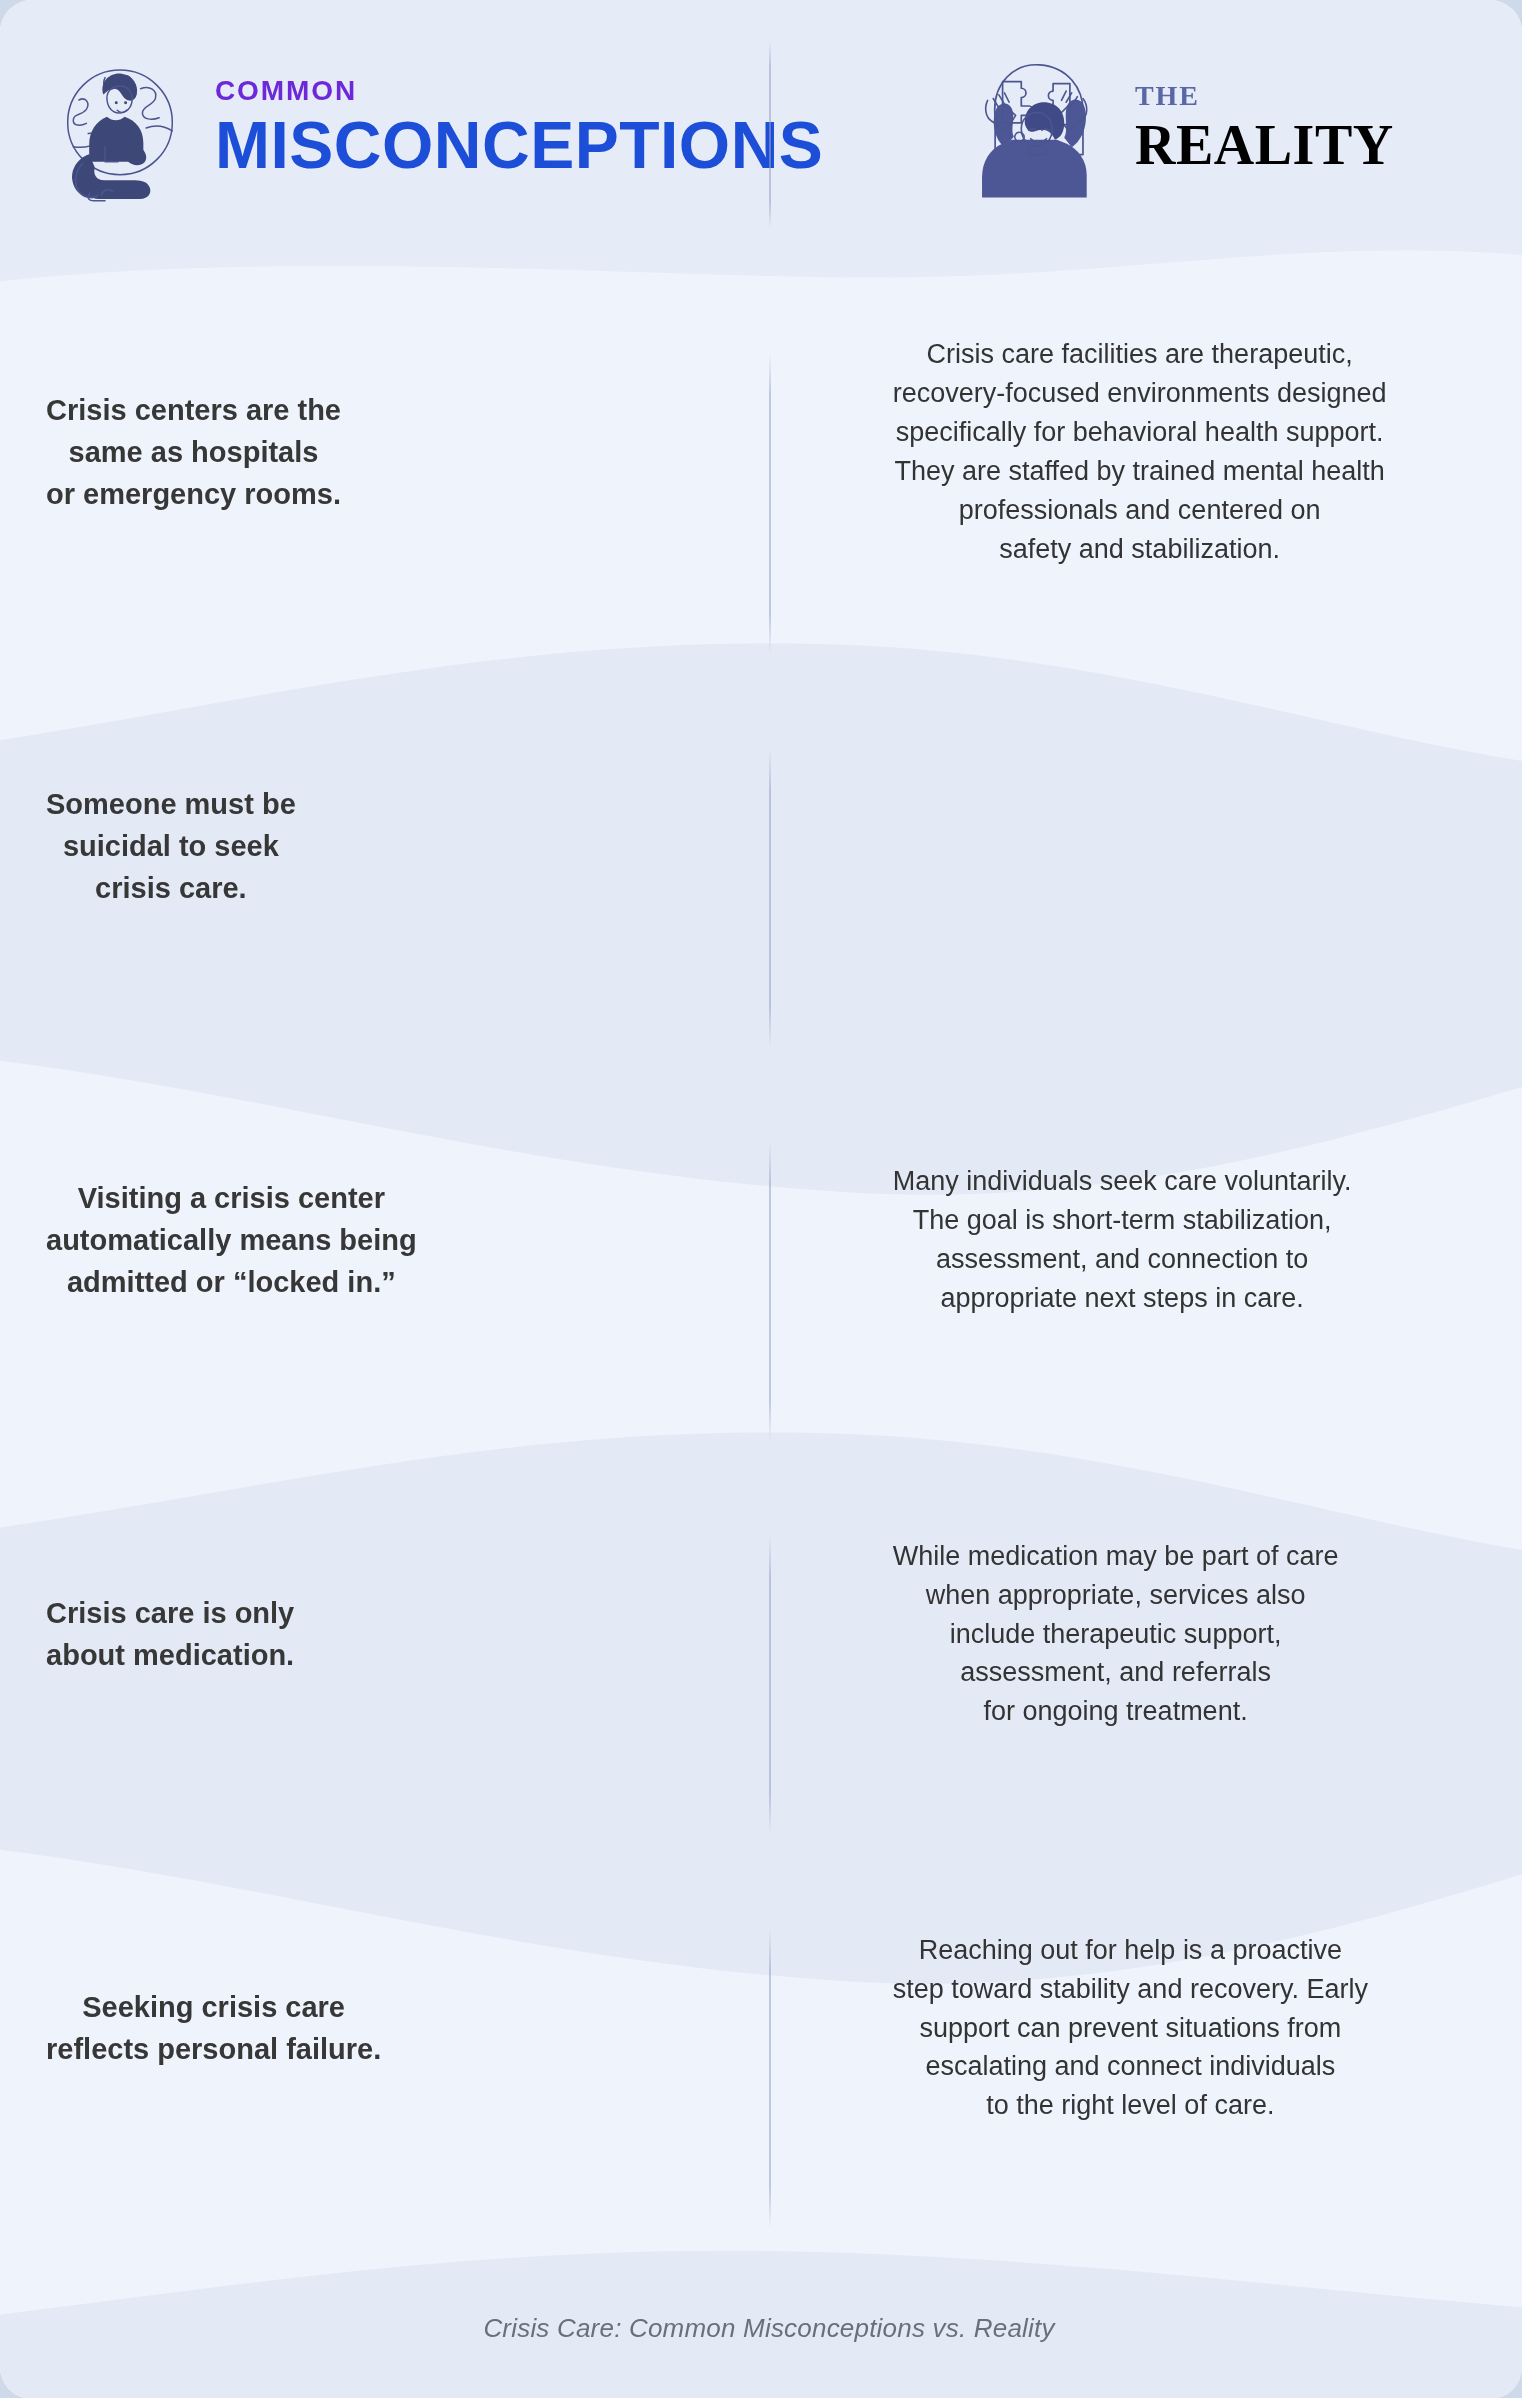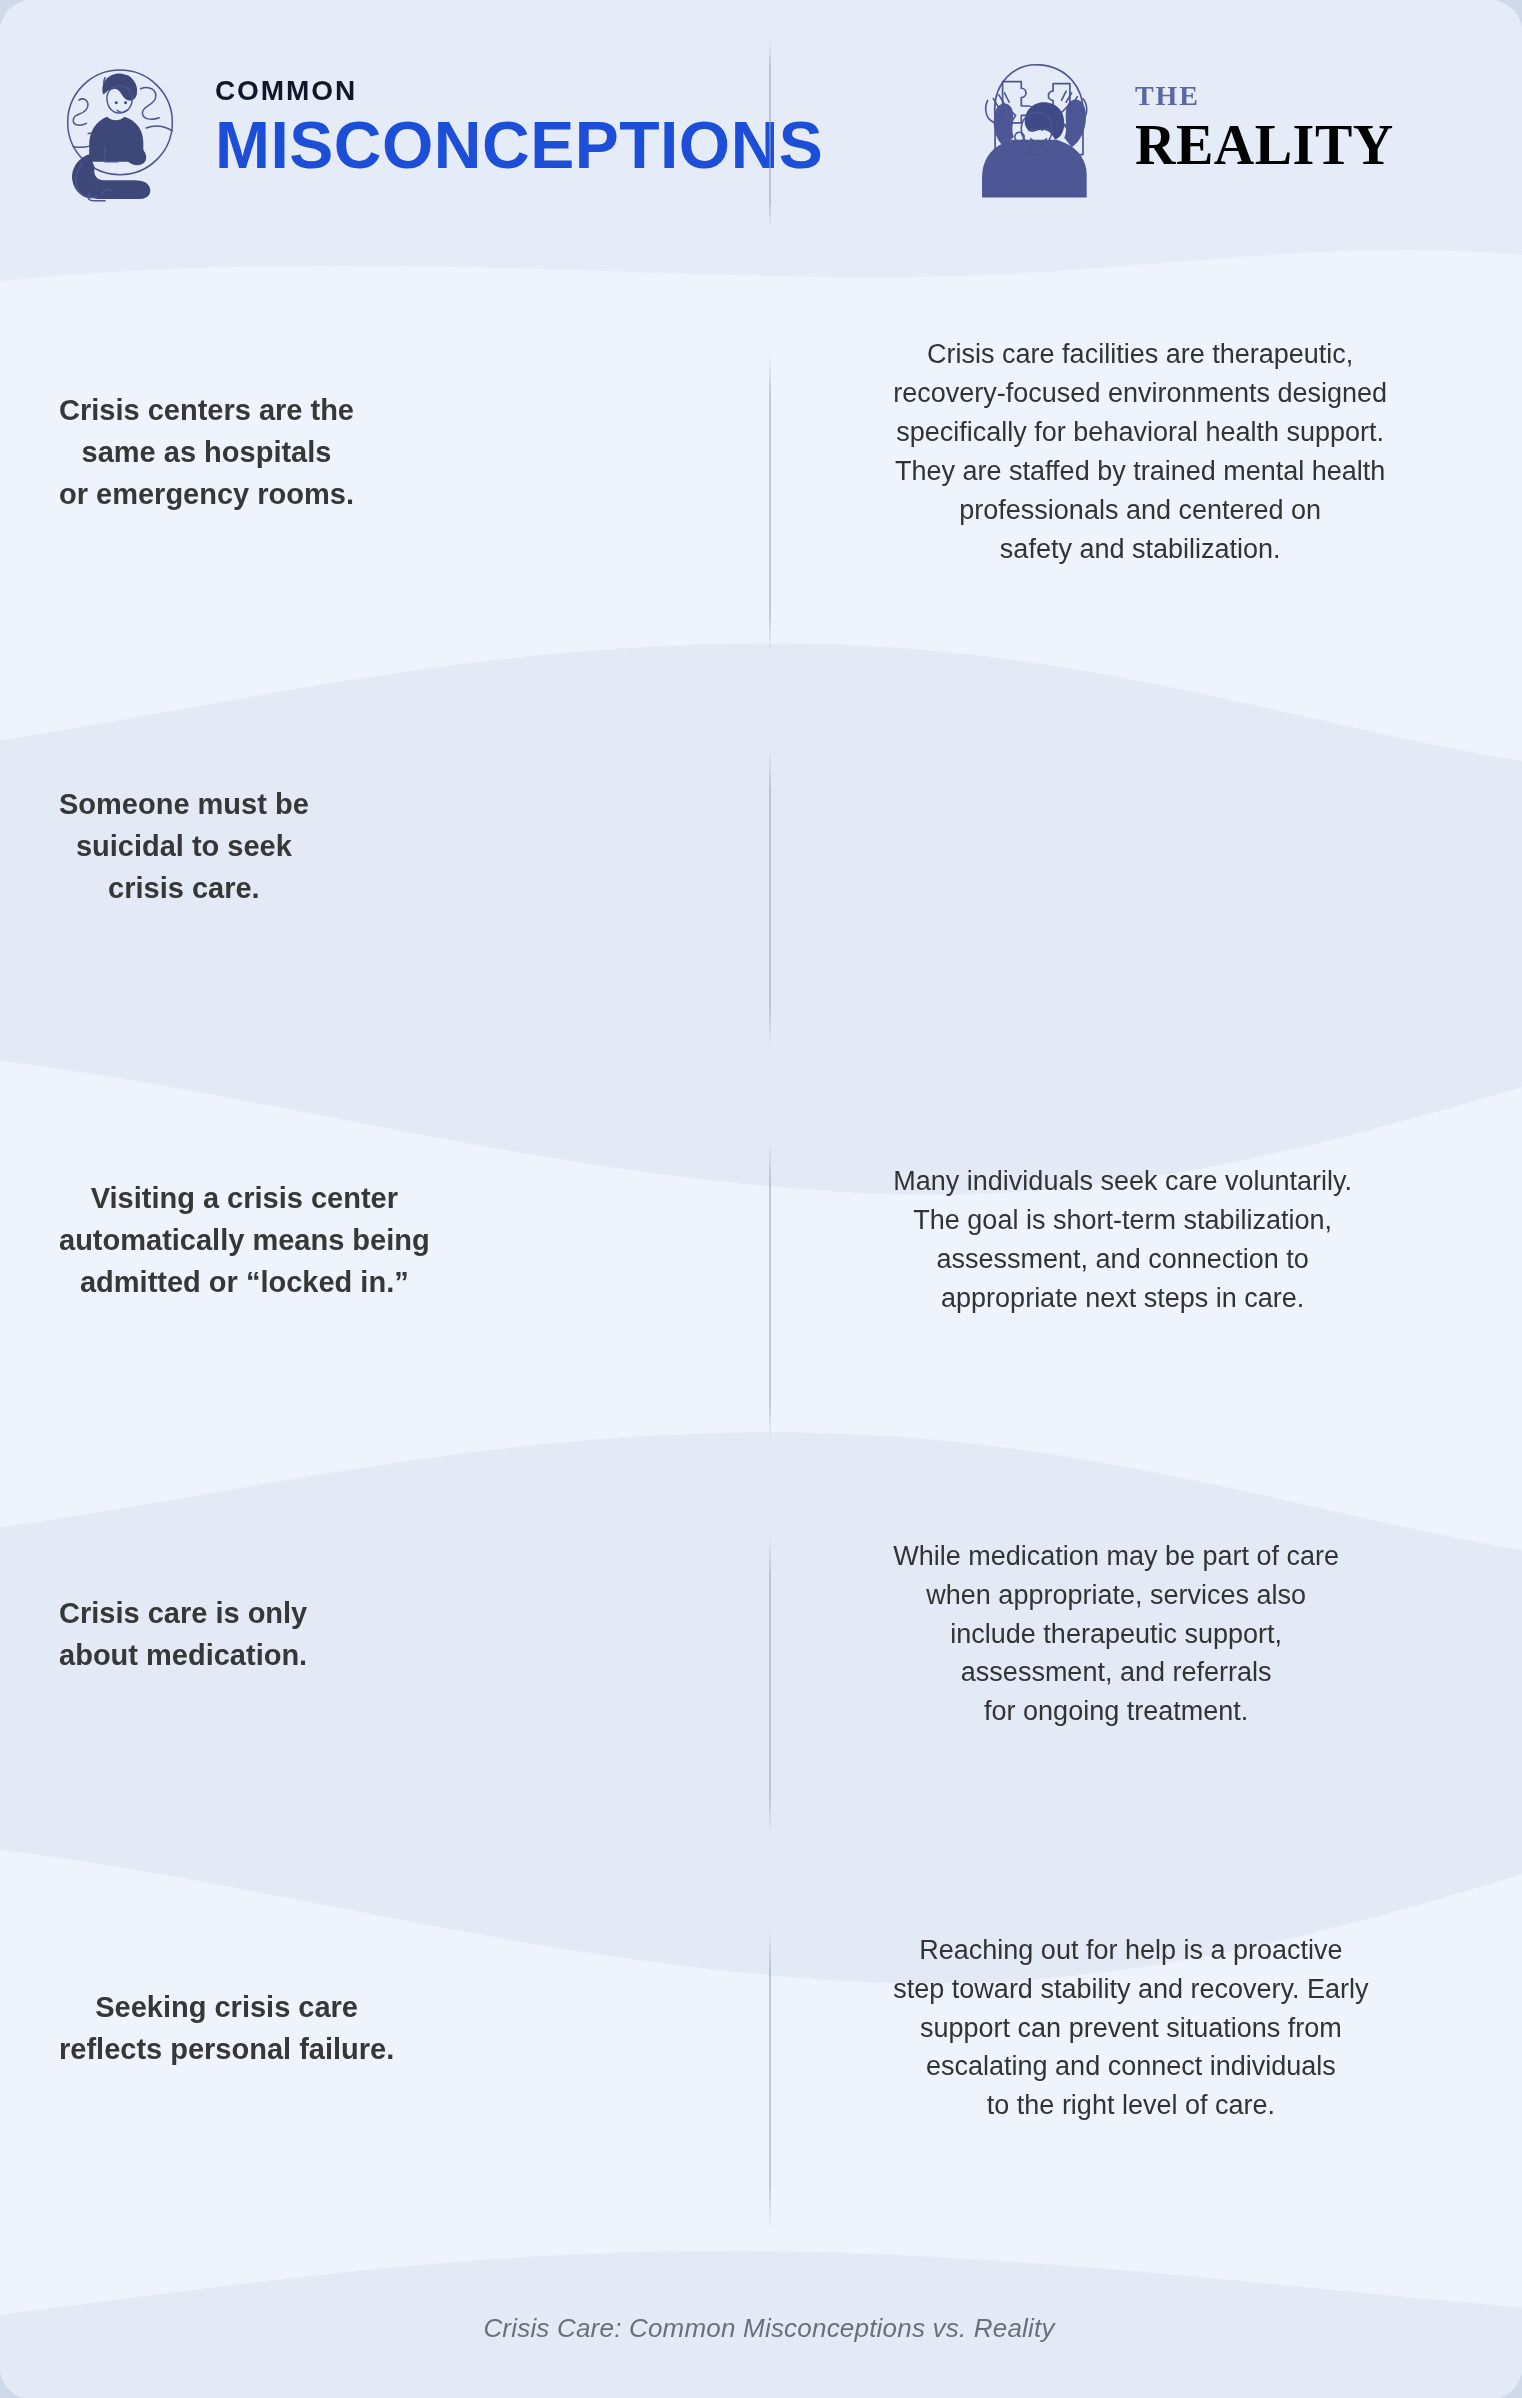--- a/index.html
+++ b/index.html
@@ -64,21 +64,21 @@
     height: 141px;
   }
   .header-text {
     margin-left: 24px;
     line-height: 1;
   }
   .eyebrow {
     font-size: 28px;
     font-weight: 700;
     letter-spacing: 1.9px;
-    color: #0f172a;
+    color: #6d28d9;
     margin-bottom: 7.5px;
   }
   .eyebrow.reality-eyebrow { color: #5a66a5; }
   .title-main {
     font-size: 66px;
     font-weight: 700;
     letter-spacing: 0.5px;
     color: #1d4ed8;
   }
   .title-main.reality-title {
@@ -101,21 +101,21 @@
     height: 394px;
   }
   .cell {
     box-sizing: border-box;
     display: flex;
     align-items: center;
     height: 100%;
   }
   .cell-myth {
     width: 910px;
-    padding: 0 90px 0 59px;
+    padding: 0 90px 0 46px;
   }
   .cell-reality {
     width: 752px;
     padding: 0 97px 0 62px;
   }
   .myth-text {
     text-align: center;
     font-size: 29px;
     font-weight: 700;
     line-height: 1.46;

